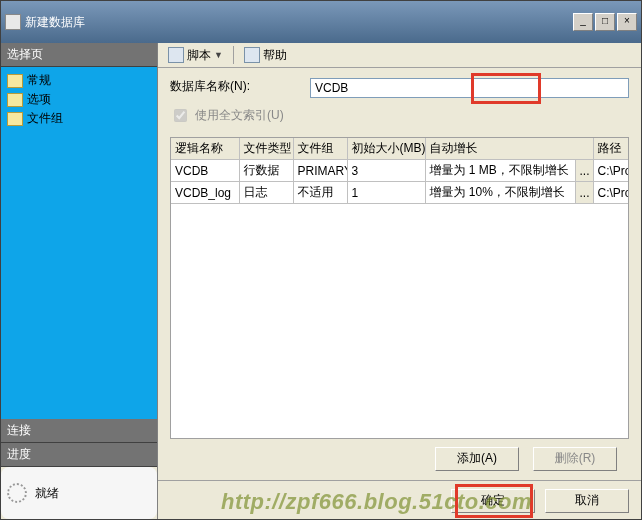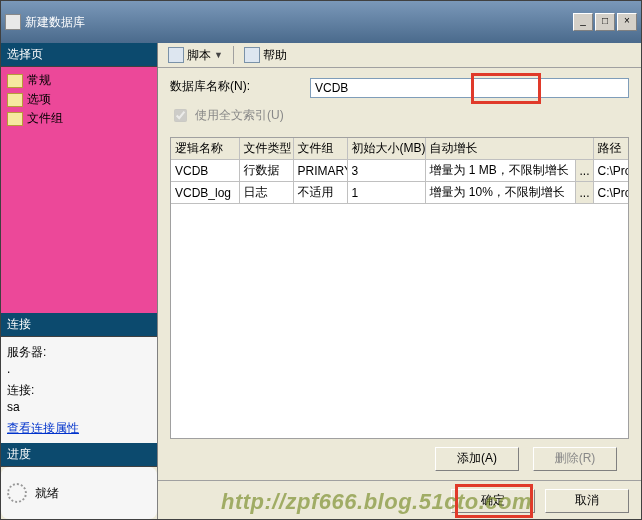--- a/index.html
+++ b/index.html
@@ -47,28 +47,28 @@
     display: flex;
     min-height: 0;
   }
   .sidebar {
     width: 156px;
     display: flex;
     flex-direction: column;
     border-right: 1px solid #808080;
   }
   .sidehdr {
-    background: #0c4a6e;
+    background: #737373;
     color: #fff;
     padding: 3px 6px;
     font-size: 12px;
     border-bottom: 1px solid #404040;
   }
   .sidepanel {
-    background: #ec4899;
+    background: #0ea5e9;
     flex: 1;
     padding: 4px;
     overflow: auto;
   }
   .sideitem {
     padding: 1px 2px;
     display: flex; align-items: center;
   }
   .sideitem .ficon {
     width: 14px; height: 12px;
@@ -270,29 +270,20 @@
           <span class="ficon"></span>
           <span>选项</span>
         </div>
         <div class="sideitem">
           <span class="ficon"></span>
           <span>文件组</span>
         </div>
       </div>
 
       <div class="sidehdr">连接</div>
-      <div class="sidesmall">
-        <div>服务器:</div>
-        <div>.</div>
-        <div style="height:4px;"></div>
-        <div>连接:</div>
-        <div>sa</div>
-        <div style="height:4px;"></div>
-        <span class="link">查看连接属性</span>
-      </div>
 
       <div class="sidehdr">进度</div>
       <div class="sidesmall" style="flex:0 0 40px; display:flex; align-items:center; gap:8px;border-radius:8px;">
         <span class="throbber"></span>
         <span>就绪</span>
       </div>
     </div>
 
     <div class="main">
 

